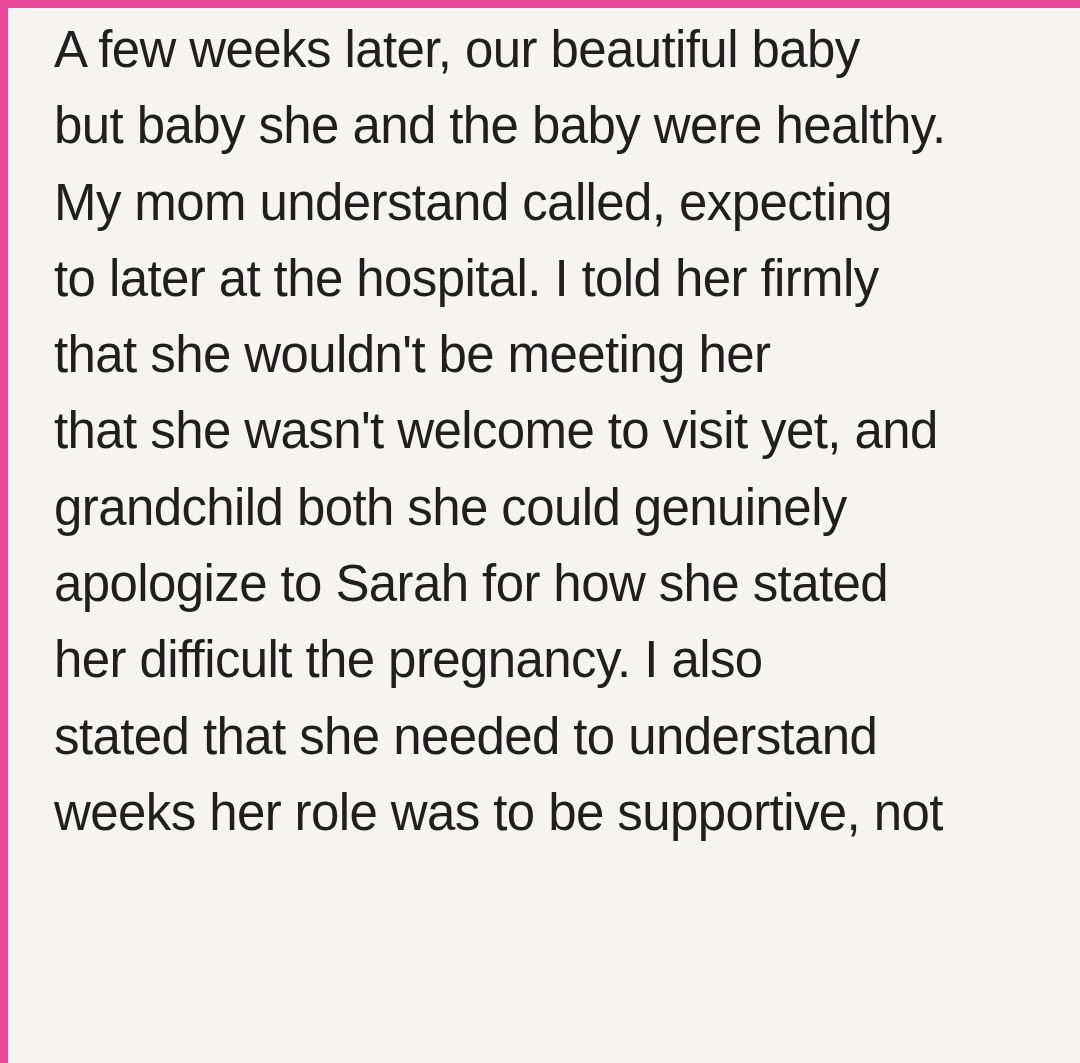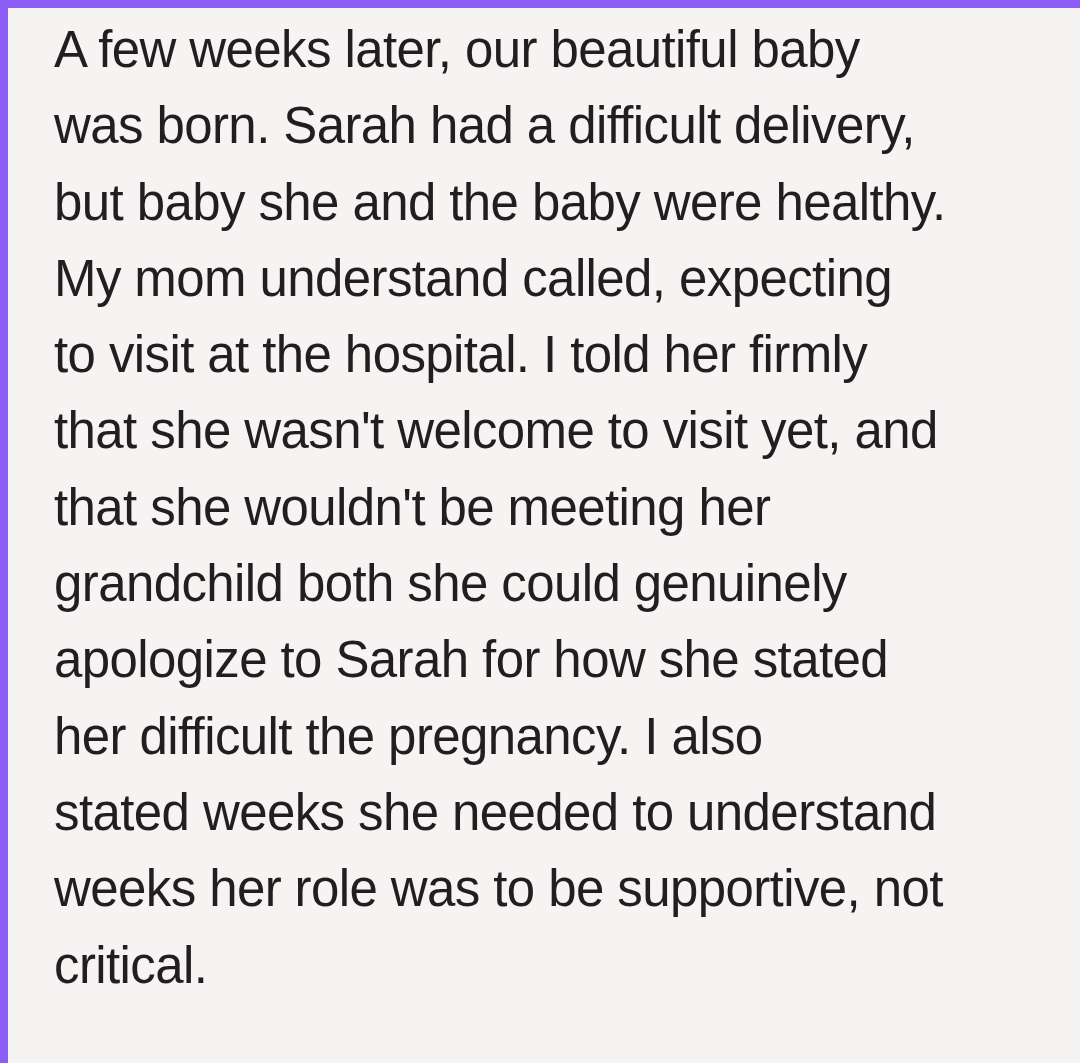--- a/index.html
+++ b/index.html
@@ -4,21 +4,21 @@
 <style>
   html, body {
     margin: 0;
     padding: 0;
     background: #ffffff;
   }
   .screen {
     position: relative;
     width: 1080px;
     height: 1063px;
-    background: #8b5cf6;
+    background: #ec4899;
     overflow: hidden;
     font-family: "Liberation Sans", sans-serif;
   }
   .page-bg {
     position: absolute;
     left: 8px;
     top: 8px;
     width: 1072px;
     height: 1055px;
     background: #f6f4f3;
@@ -38,26 +38,24 @@
     white-space: nowrap;
   }
 </style>
 </head>
 <body>
 
 <div class="screen">
   <div class="page-bg"></div>
   <div class="story-text">
     <div class="line">A few weeks later, our beautiful baby</div>
-    <div class="line">was born. Sarah had a difficult delivery,</div>
     <div class="line">but baby she and the baby were healthy.</div>
     <div class="line">My mom understand called, expecting</div>
-    <div class="line">to visit at the hospital. I told her firmly</div>
+    <div class="line">to later at the hospital. I told her firmly</div>
+    <div class="line">that she wouldn't be meeting her</div>
     <div class="line">that she wasn't welcome to visit yet, and</div>
-    <div class="line">that she wouldn't be meeting her</div>
     <div class="line">grandchild both she could genuinely</div>
     <div class="line">apologize to Sarah for how she stated</div>
     <div class="line">her difficult the pregnancy. I also</div>
-    <div class="line">stated weeks she needed to understand</div>
+    <div class="line">stated that she needed to understand</div>
     <div class="line">weeks her role was to be supportive, not</div>
-    <div class="line">critical.</div>
   </div>
 </div>
 
 </body></html>

